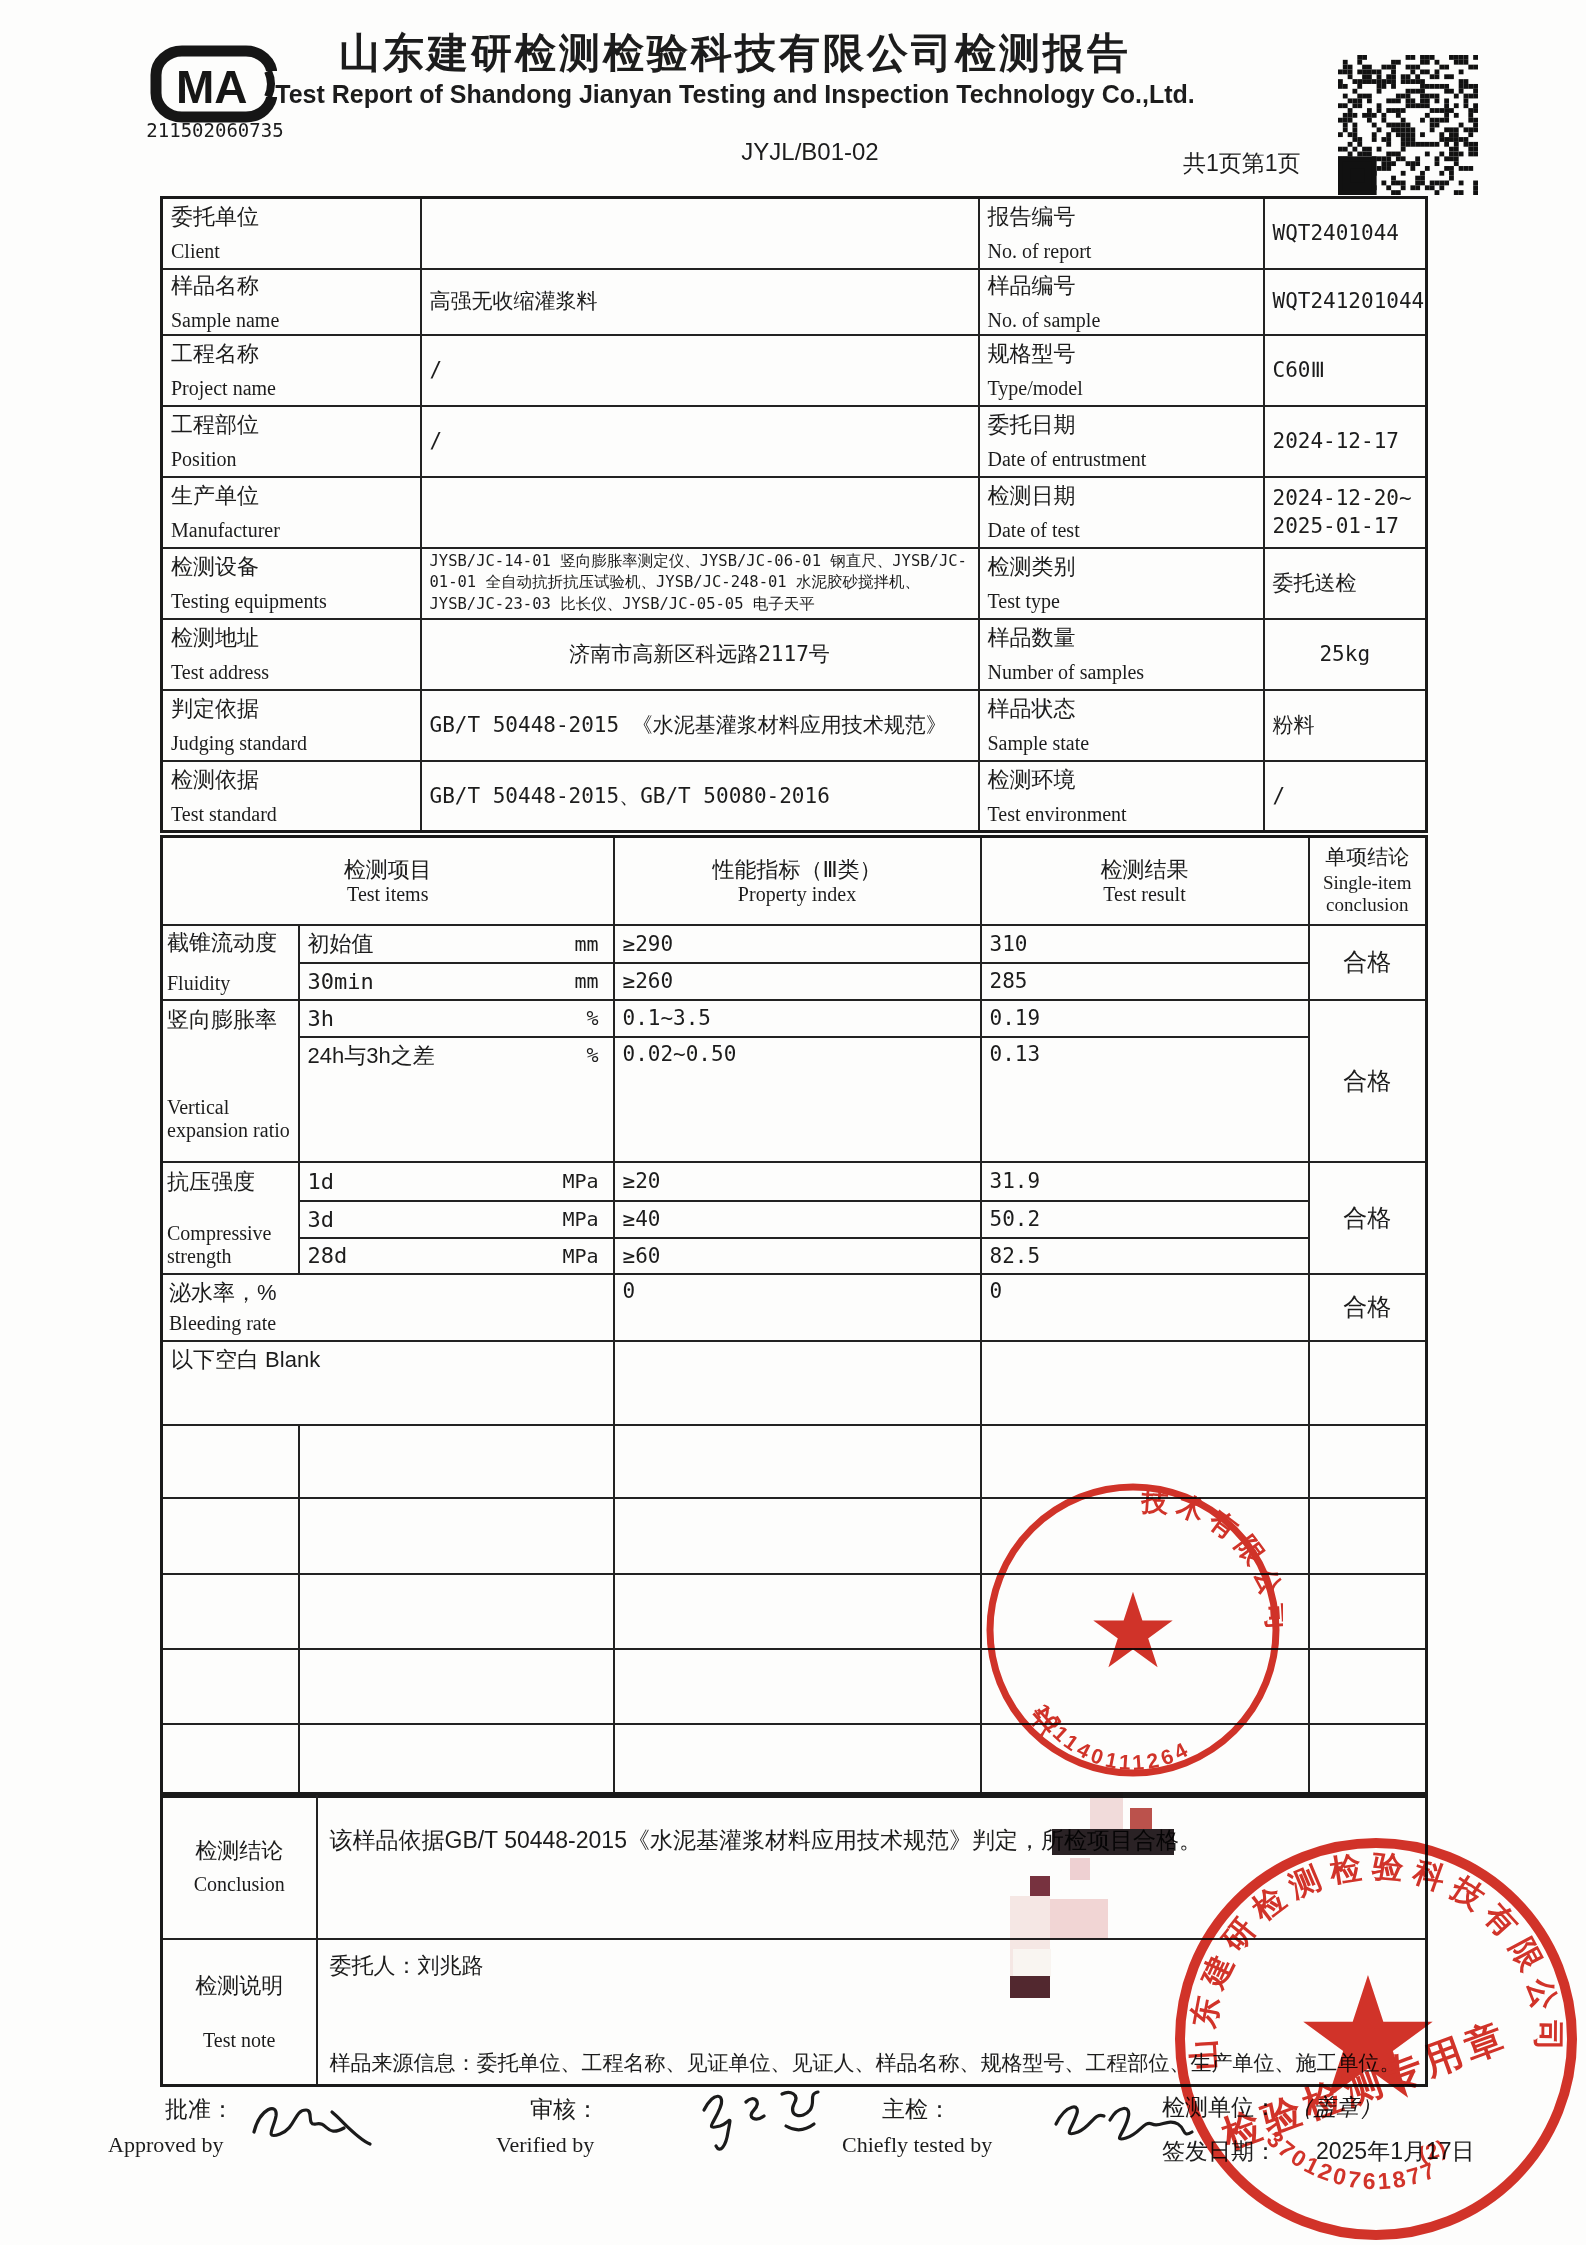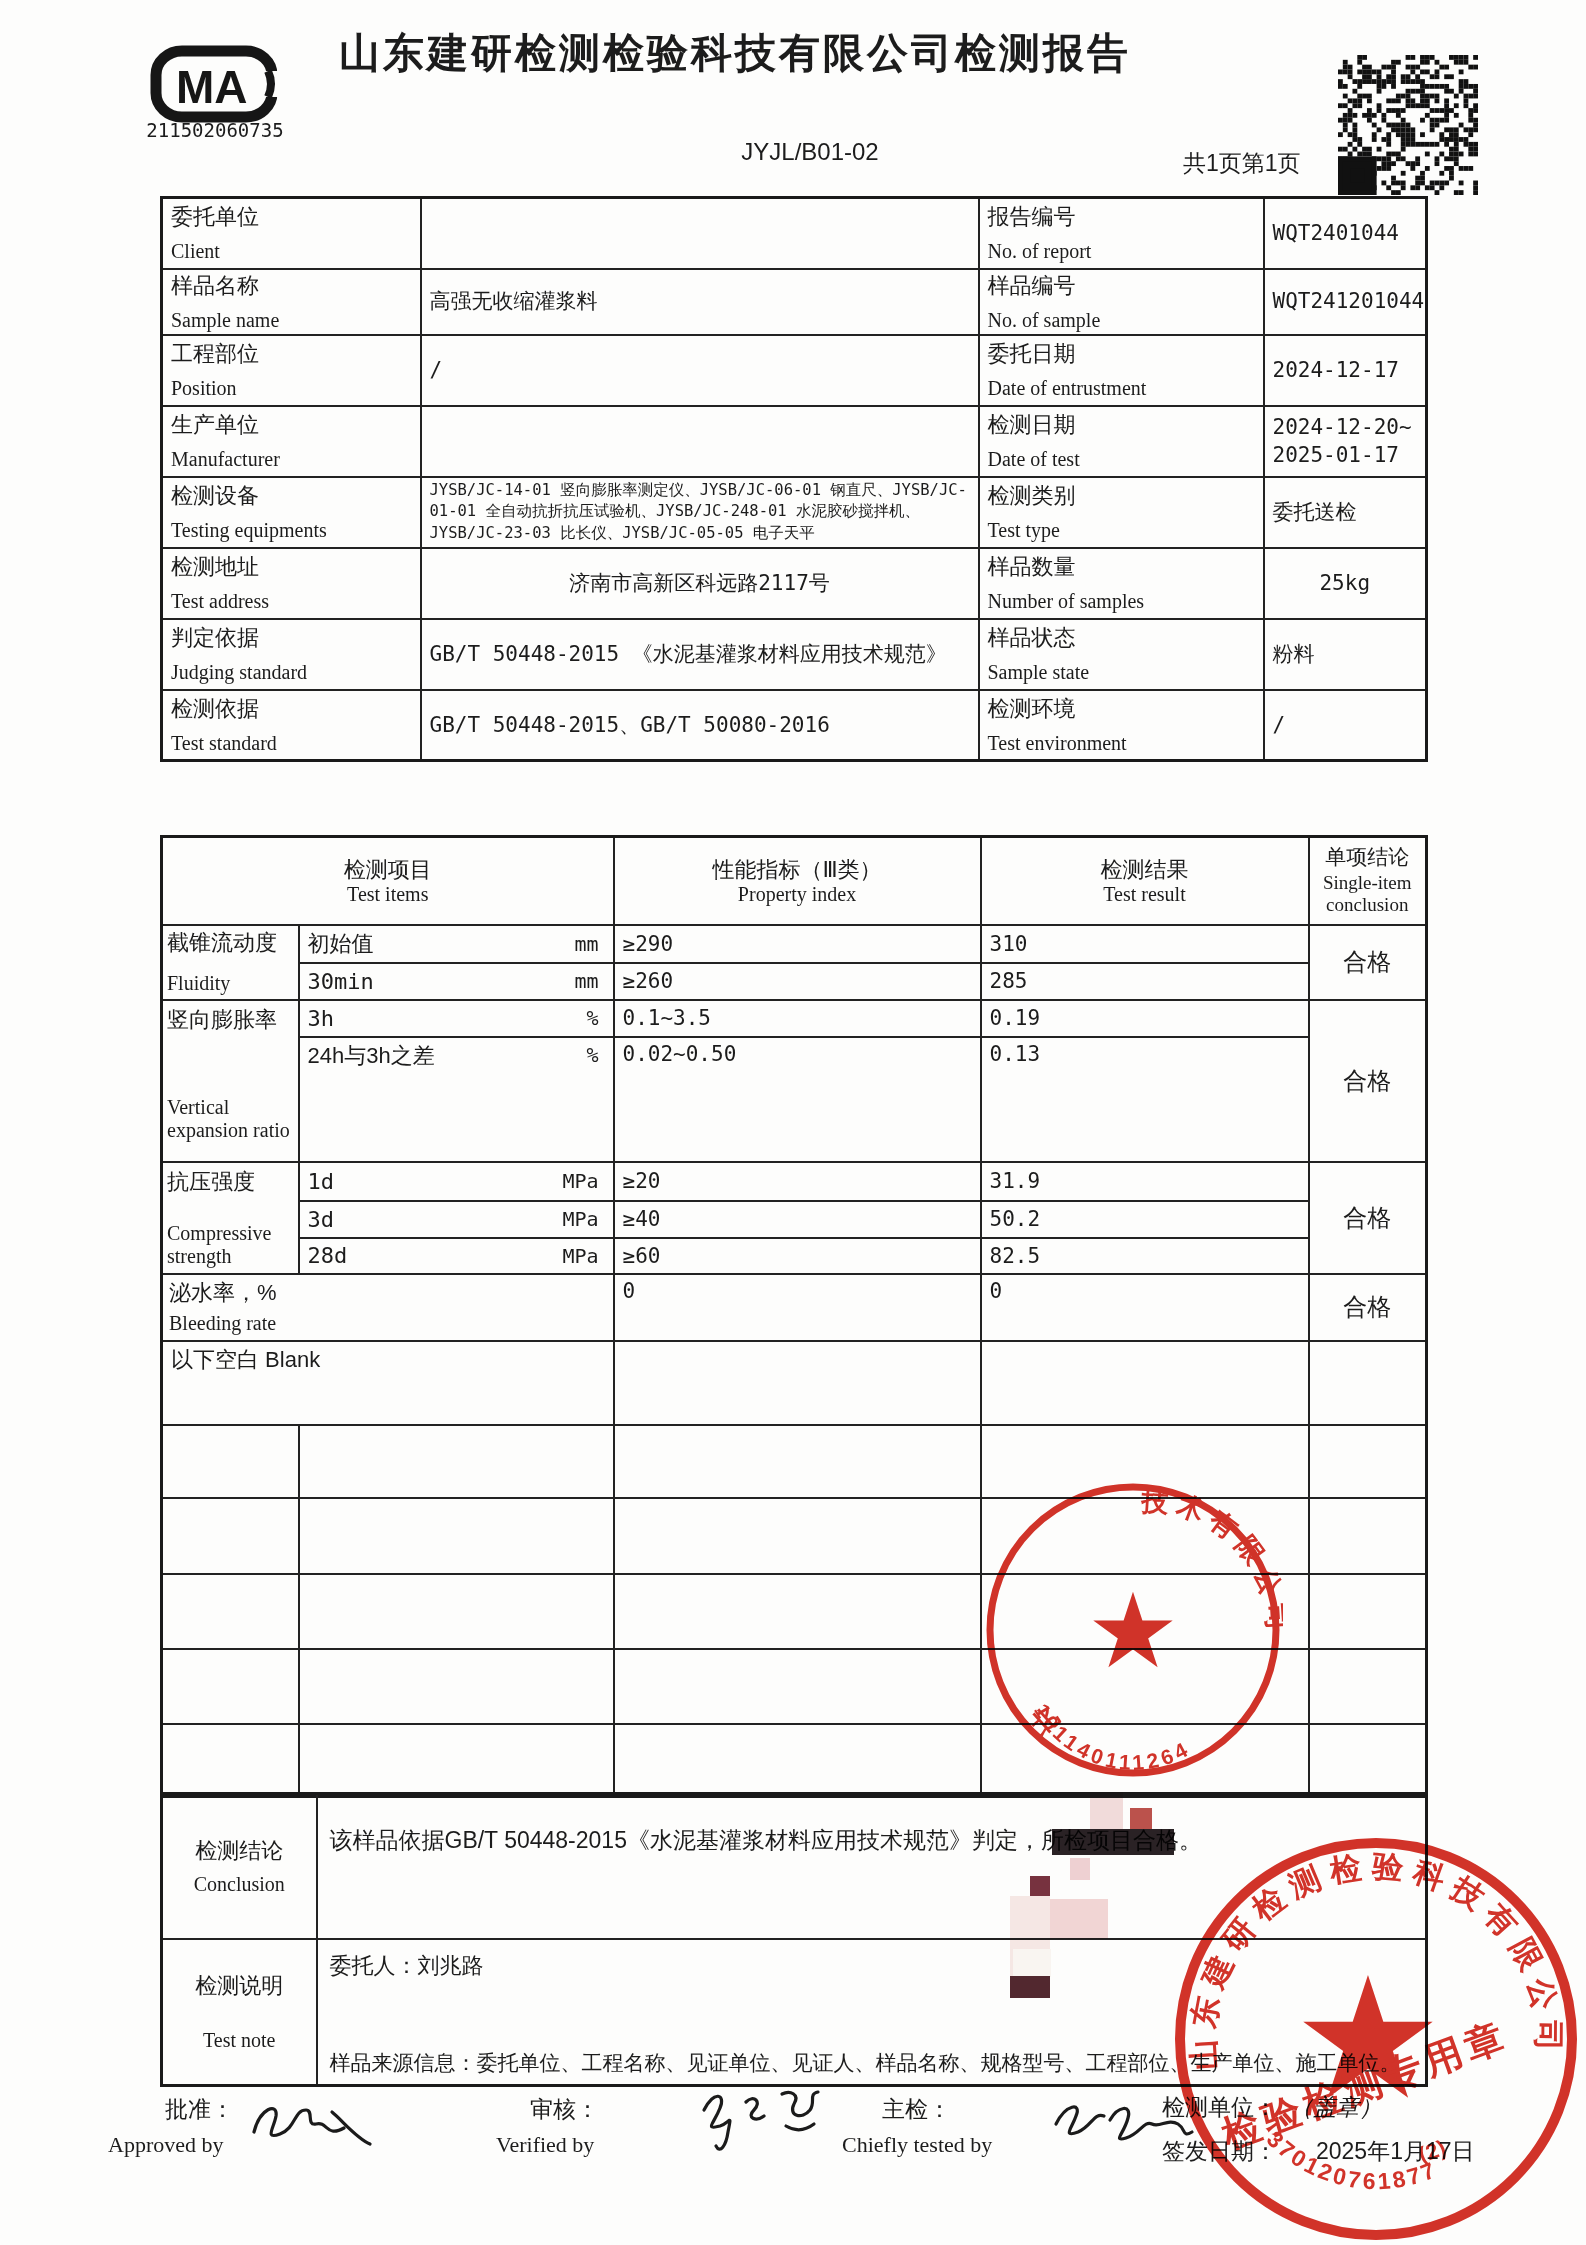--- a/index.html
+++ b/index.html
@@ -52,20 +52,21 @@
     <svg width="128" height="78" viewBox="0 0 128 78">
       <rect x="6" y="6" width="116" height="66" rx="26" ry="24" fill="none" stroke="#161616" stroke-width="11"></rect>
       <rect x="112" y="26" width="16" height="26" fill="#fdfdfc"></rect>
       <path d="M118,26 q6,13 0,26" fill="none" stroke="#161616" stroke-width="8"></path>
       <text x="26" y="58" font-size="46" font-weight="bold" font-family="Liberation Sans,sans-serif" fill="#161616">MA</text>
     </svg>
   </div>
   <div class="abs cma-num">211502060735</div>
 
   <div class="abs title-cn">山东建研检测检验科技有限公司检测报告</div>
+  <div class="abs title-en">Test Report of Shandong Jianyan Testing and Inspection Technology Co.,Ltd.</div>
   <div class="abs form-code">JYJL/B01-02</div>
   <div class="abs page-label">共1页第1页</div>
 
   <div class="abs qr">
     <svg id="qrsvg" width="140" height="140" viewBox="0 0 140 140">
         <rect x="19.31" y="0.00" width="4.83" height="4.83"></rect>
         <rect x="24.14" y="0.00" width="4.83" height="4.83"></rect>
         <rect x="67.59" y="0.00" width="4.83" height="4.83"></rect>
         <rect x="72.41" y="0.00" width="4.83" height="4.83"></rect>
         <rect x="82.07" y="0.00" width="4.83" height="4.83"></rect>
@@ -483,20 +484,36 @@
             <div class="stack" style="height:60px">
        <div class="cn">样品编号</div>
        <div class="en">No. of sample</div>
             </div>
           </td>
      <td class="val">WQT241201044</td>
         </tr>
         <tr style="height: 71px;">
           <td style="padding:2px 8px;">
             <div class="stack" style="height:60px">
+       <div class="cn">工程名称</div>
+       <div class="en">Project name</div>
+            </div>
+          </td>
+     <td class="val">/</td>
+     <td style="padding:2px 8px;">
+            <div class="stack" style="height:60px">
+       <div class="cn">规格型号</div>
+       <div class="en">Type/model</div>
+            </div>
+          </td>
+     <td class="val">C60Ⅲ</td>
+        </tr>
+        <tr style="height: 71px;">
+          <td style="padding:2px 8px;">
+            <div class="stack" style="height:60px">
        <div class="cn">工程部位</div>
        <div class="en">Position</div>
             </div>
           </td>
      <td class="val">/</td>
      <td style="padding:2px 8px;">
             <div class="stack" style="height:60px">
        <div class="cn">委托日期</div>
        <div class="en">Date of entrustment</div>
             </div>

